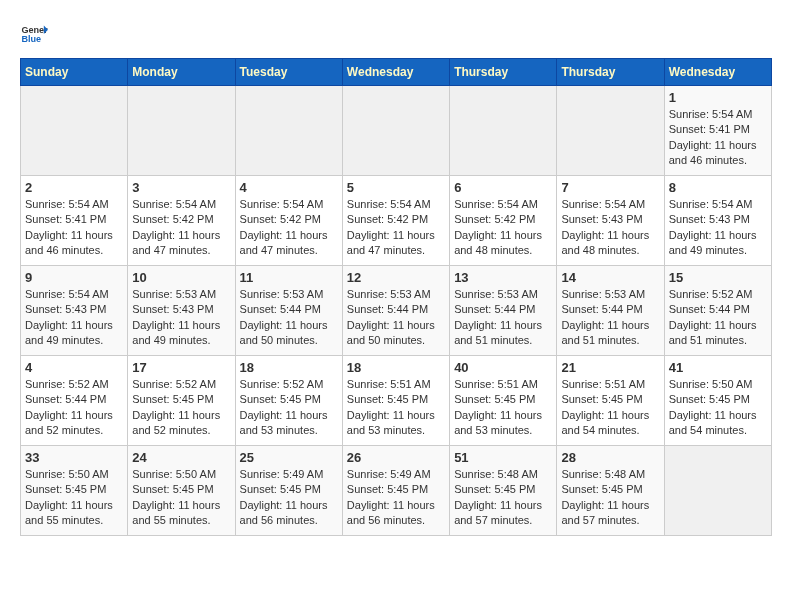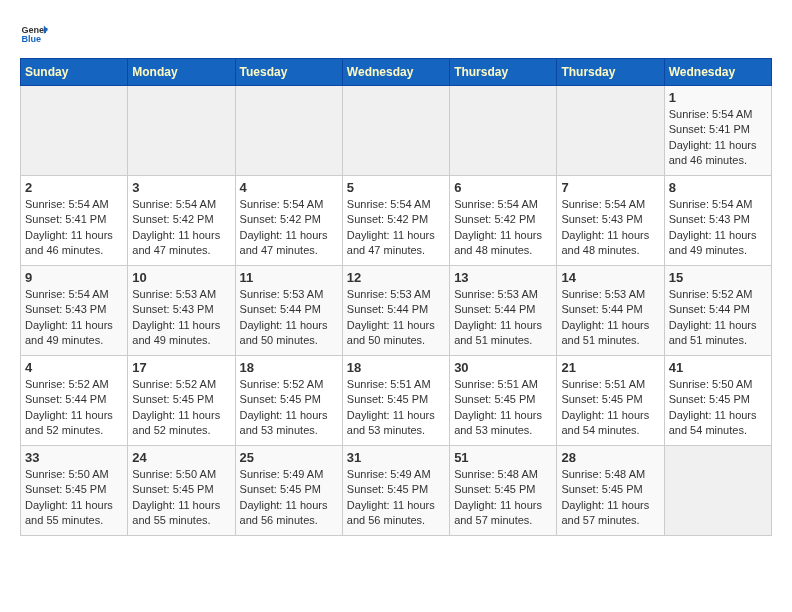--- a/index.html
+++ b/index.html
@@ -248,21 +248,21 @@
 and 53 minutes.</div>
         </td>
         <td>
           <span class="day-number">18</span>
           <div class="day-info" style="white-space: pre-line;">Sunrise: 5:51 AM
 Sunset: 5:45 PM
 Daylight: 11 hours
 and 53 minutes.</div>
         </td>
         <td>
-          <span class="day-number">30</span>
+          <span class="day-number">40</span>
           <div class="day-info" style="white-space: pre-line;">Sunrise: 5:51 AM
 Sunset: 5:45 PM
 Daylight: 11 hours
 and 53 minutes.</div>
         </td>
         <td>
           <span class="day-number">21</span>
           <div class="day-info" style="white-space: pre-line;">Sunrise: 5:51 AM
 Sunset: 5:45 PM
 Daylight: 11 hours
@@ -292,21 +292,21 @@
 and 55 minutes.</div>
         </td>
         <td>
           <span class="day-number">25</span>
           <div class="day-info" style="white-space: pre-line;">Sunrise: 5:49 AM
 Sunset: 5:45 PM
 Daylight: 11 hours
 and 56 minutes.</div>
         </td>
         <td>
-          <span class="day-number">31</span>
+          <span class="day-number">26</span>
           <div class="day-info" style="white-space: pre-line;">Sunrise: 5:49 AM
 Sunset: 5:45 PM
 Daylight: 11 hours
 and 56 minutes.</div>
         </td>
         <td>
           <span class="day-number">51</span>
           <div class="day-info" style="white-space: pre-line;">Sunrise: 5:48 AM
 Sunset: 5:45 PM
 Daylight: 11 hours

